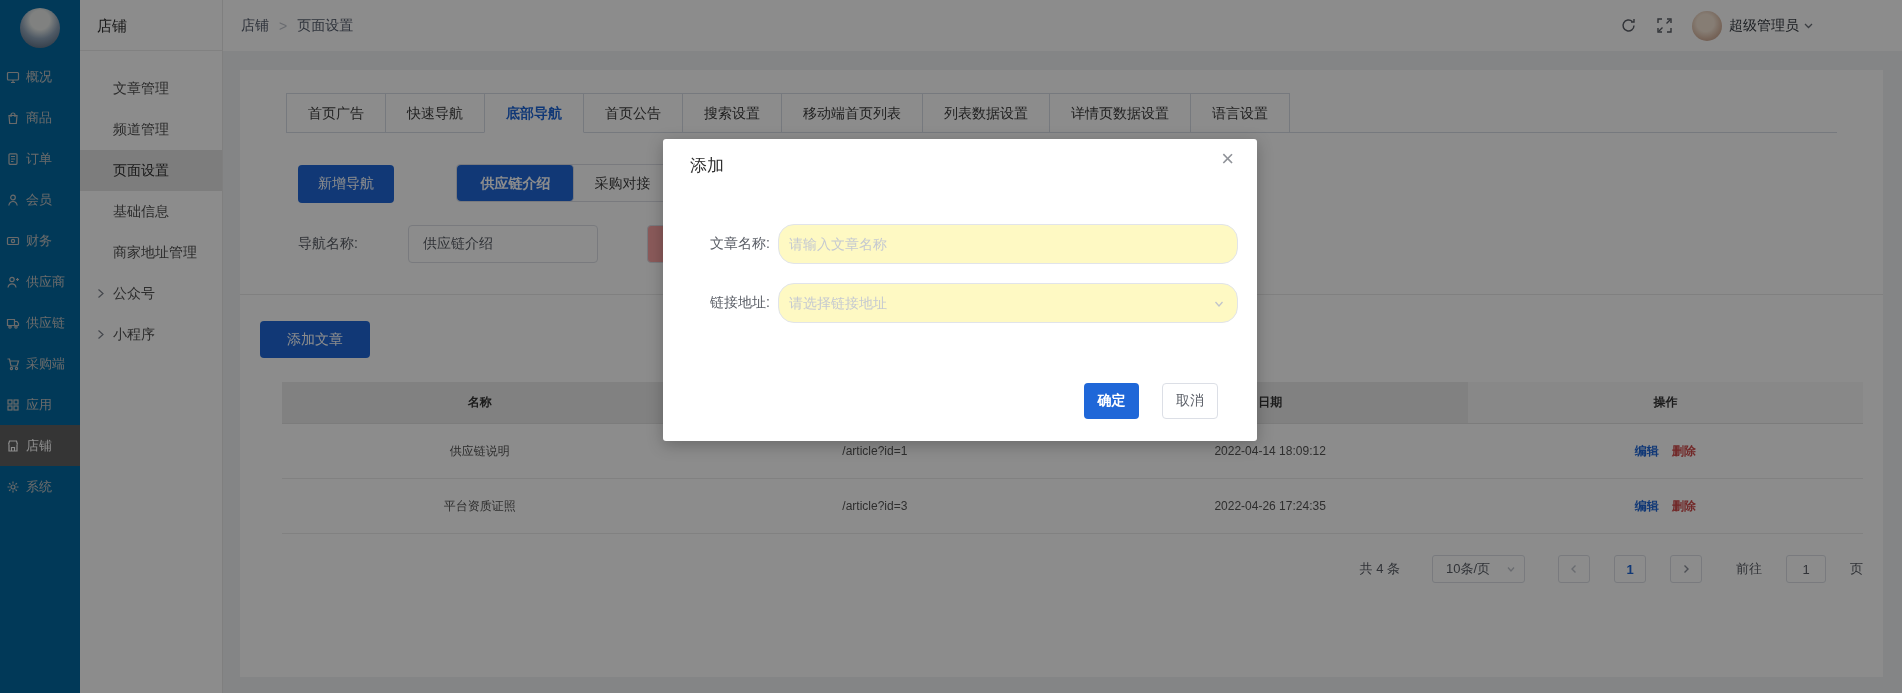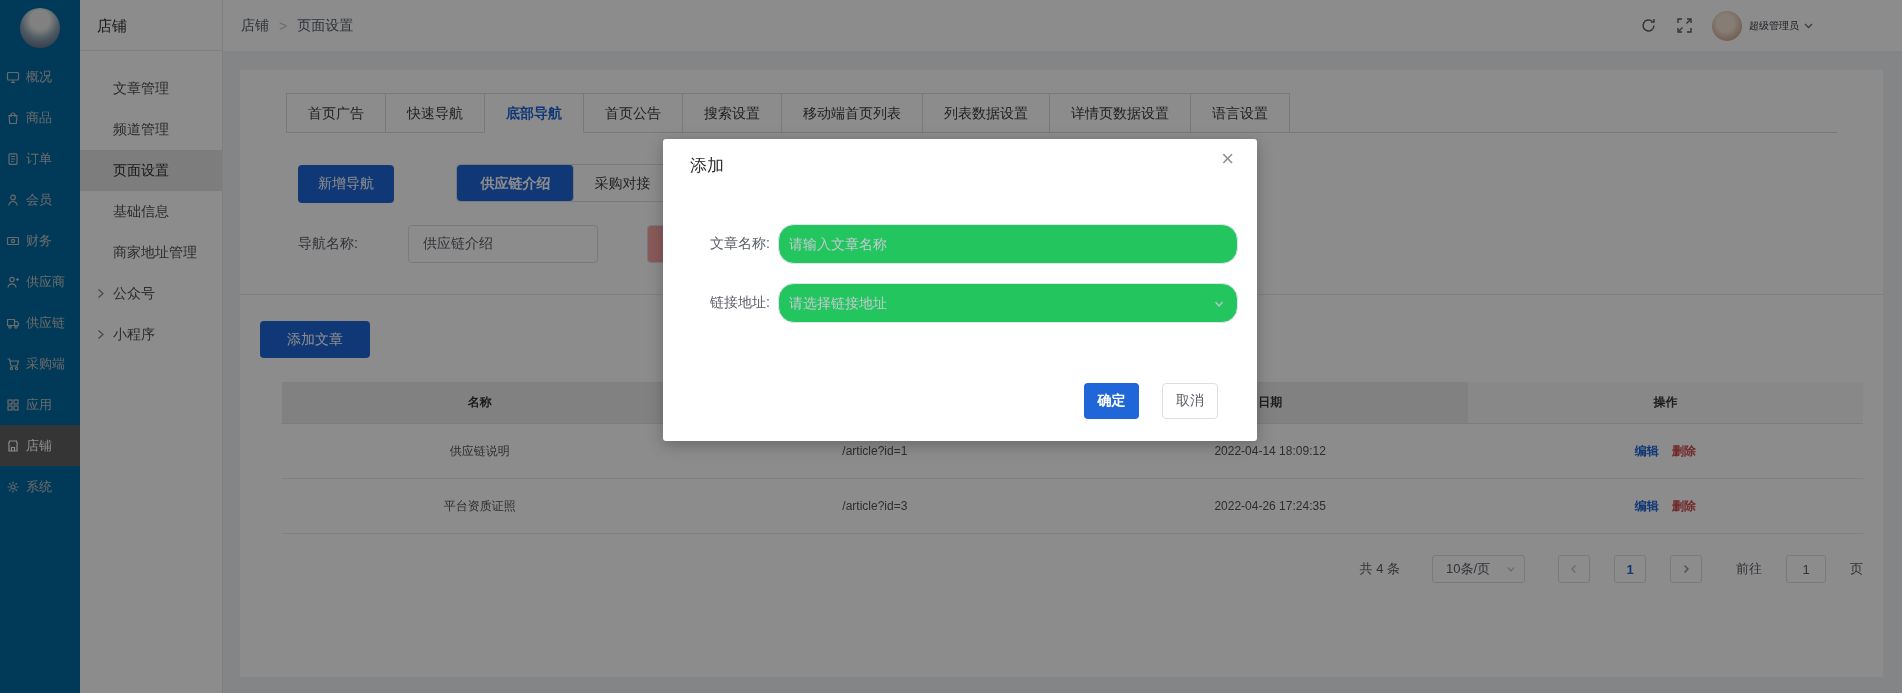--- a/index.html
+++ b/index.html
@@ -27,21 +27,21 @@
   
   .topbar{position:absolute;left:223px;top:0;height:51px;right:0;background:#fff;display:flex;align-items:center;padding:0 88px 0 18px;}
   .crumb{display:flex;align-items:center;gap:10px;font-size:14px;color:#575f6e;}
   .crumb-sep{color:#c0c4cc;}
   .topbar-right{margin-left:auto;display:flex;align-items:center;}
   .tb-icon{color:#5a5e66;display:flex;cursor:pointer;}
   .tb-icon svg{width:17px;height:17px;}
   .tb-icon + .tb-icon{margin-left:19px;}
   .tb-avatar{width:30px;height:30px;border-radius:50%;margin-left:19px;cursor:pointer;
         background:radial-gradient(circle at 45% 40%,#f4e4d4 0 35%,#d9b9a4 65%,#b58a78 100%);}
-  .tb-name{margin-left:7px;font-size:10px;color:#363b42;cursor:pointer;}
+  .tb-name{margin-left:7px;font-size:14px;color:#363b42;cursor:pointer;}
   .tb-caret{margin-left:4px;color:#6a6f77;display:flex;}
   .tb-caret svg{width:11px;height:11px;}
 
   
   .main-card{position:absolute;left:240px;top:70px;width:1643px;height:607px;background:#fff;}
 
   .tabs{display:flex;margin:23px 46px 0;position:relative;}
   .tabs::after{content:"";position:absolute;left:0;right:0;bottom:0;height:1px;background:#d8dce5;}
   .tab{height:40px;line-height:38px;padding:0 21px;font-size:14px;color:#3c3c3c;border:1px solid #d8dce5;margin-right:-1px;position:relative;z-index:1;background:#fff;cursor:pointer;white-space:nowrap;}
   .tab.active{color:#1f67d8;border-bottom-color:#fff;z-index:2;font-weight:700;}
@@ -87,21 +87,21 @@
   
   .overlay{position:absolute;inset:0;background:rgba(0,0,0,0.45);z-index:10;}
   .modal{position:absolute;left:663px;top:139px;width:594px;height:302px;background:#fff;border-radius:3px;box-shadow:0 4px 16px rgba(0,0,0,.25);z-index:20;}
   .modal-title{position:absolute;left:27px;top:15px;font-size:17px;color:#2f2f2f;}
   .modal-close{position:absolute;right:17px;top:8px;font-size:22px;color:#909399;line-height:1;cursor:pointer;background:none;border:none;}
   .m-row{position:absolute;left:0;display:flex;align-items:center;width:100%;}
   .m-row1{top:85px;}
   .m-row2{top:144px;}
   .m-label{width:107px;text-align:right;font-size:14px;color:#5a5e66;flex:none;}
   .m-field{position:relative;margin-left:8px;width:460px;}
-  .m-input{width:100%;height:40px;border:1px solid #e1e4ea;border-radius:16px;padding:0 10px;font-size:14px;color:#333;background:#22c55e;outline:none;}
+  .m-input{width:100%;height:40px;border:1px solid #e1e4ea;border-radius:16px;padding:0 10px;font-size:14px;color:#333;background:#fef9c3;outline:none;}
   .m-input::placeholder{color:#c5c9d1;}
   .m-field .chev{position:absolute;right:13px;top:15px;width:12px;height:12px;color:#c0c4cc;}
   .modal-footer{position:absolute;right:39px;bottom:22px;display:flex;gap:23px;}
   .btn-ok{width:55px;height:36px;font-weight:700;}
   .btn-cancel{width:56px;height:36px;background:#fff;border:1px solid #dcdfe6;border-radius:4px;color:#5a5e66;font-size:14px;cursor:pointer;}
 </style>
 </head>
 <body>
 
 <div class="screen">

